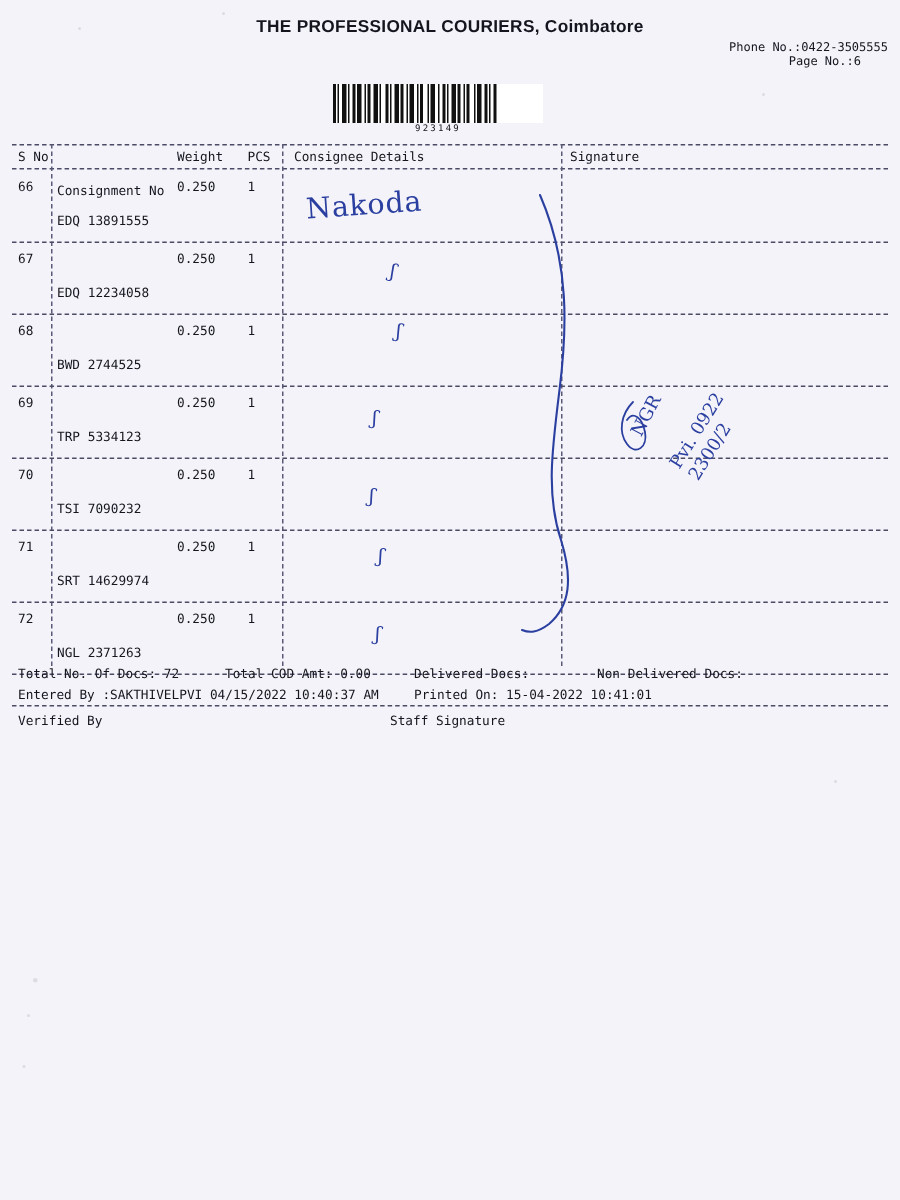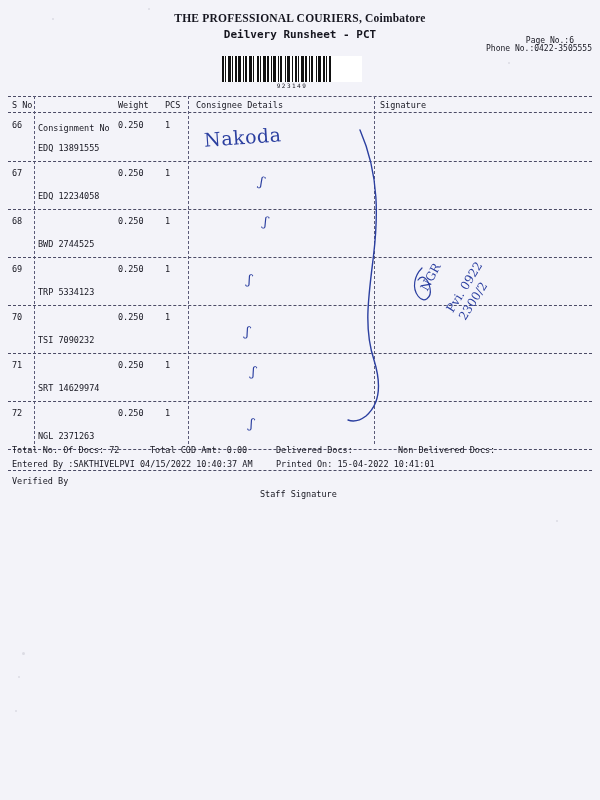--- a/index.html
+++ b/index.html
@@ -31,21 +31,21 @@
   }
   .sheet {
     position: absolute;
     left: 8px;
     top: 8px;
     width: 584px;
     height: 784px;
   }
   .hdr {
     text-align: center;
-    font-family: Liberation Serif, serif;
+    font-family: Liberation Sans, sans-serif;
     font-weight: bold;
     font-size: 11.5px;
     letter-spacing: .2px;
     margin-top: 4px;
   }
   .hdr2 {
     text-align: center;
     font-weight: bold;
     font-size: 11px;
     margin-top: 4px;
@@ -158,21 +158,20 @@
     position: absolute;
     left: 4px;
     top: 468px;
     font-size: 8.5px;
   }
   .staffsig {
     position: absolute;
     left: 252px;
     top: 468px;
     font-size: 8.5px;
-    margin-top: 13px;
   }
   .ink {
     position: absolute;
     left: 0; top: 0;
     width: 584px; height: 784px;
     pointer-events: none;
   }
   .hand-nakoda {
     position: absolute;
     left: 196px;
@@ -219,21 +218,20 @@
   <div class="speck" style="left:148px;top:8px;width:2px;height:2px;"></div>
   <div class="speck" style="left:508px;top:62px;width:2px;height:2px;"></div>
   <div class="speck" style="left:22px;top:652px;width:3px;height:3px;"></div>
   <div class="speck" style="left:18px;top:676px;width:2px;height:2px;"></div>
   <div class="speck" style="left:15px;top:710px;width:2px;height:2px;"></div>
   <div class="speck" style="left:556px;top:520px;width:2px;height:2px;"></div>
 
   <div class="sheet">
 
     <div class="hdr">THE PROFESSIONAL COURIERS, Coimbatore</div>
-    <div class="hdr2">Deilvery Runsheet - PCT</div>
     <div class="phone">Phone No.:0422-3505555</div>
     <div class="pageno">Page No.:6</div>
 
 
     <div class="barcode-wrap">
       <i style="width:2px"></i>
         <i style="width:1px;background:transparent"></i>
       <i style="width:1px"></i>
         <i style="width:2px;background:transparent"></i>
       <i style="width:3px"></i>

